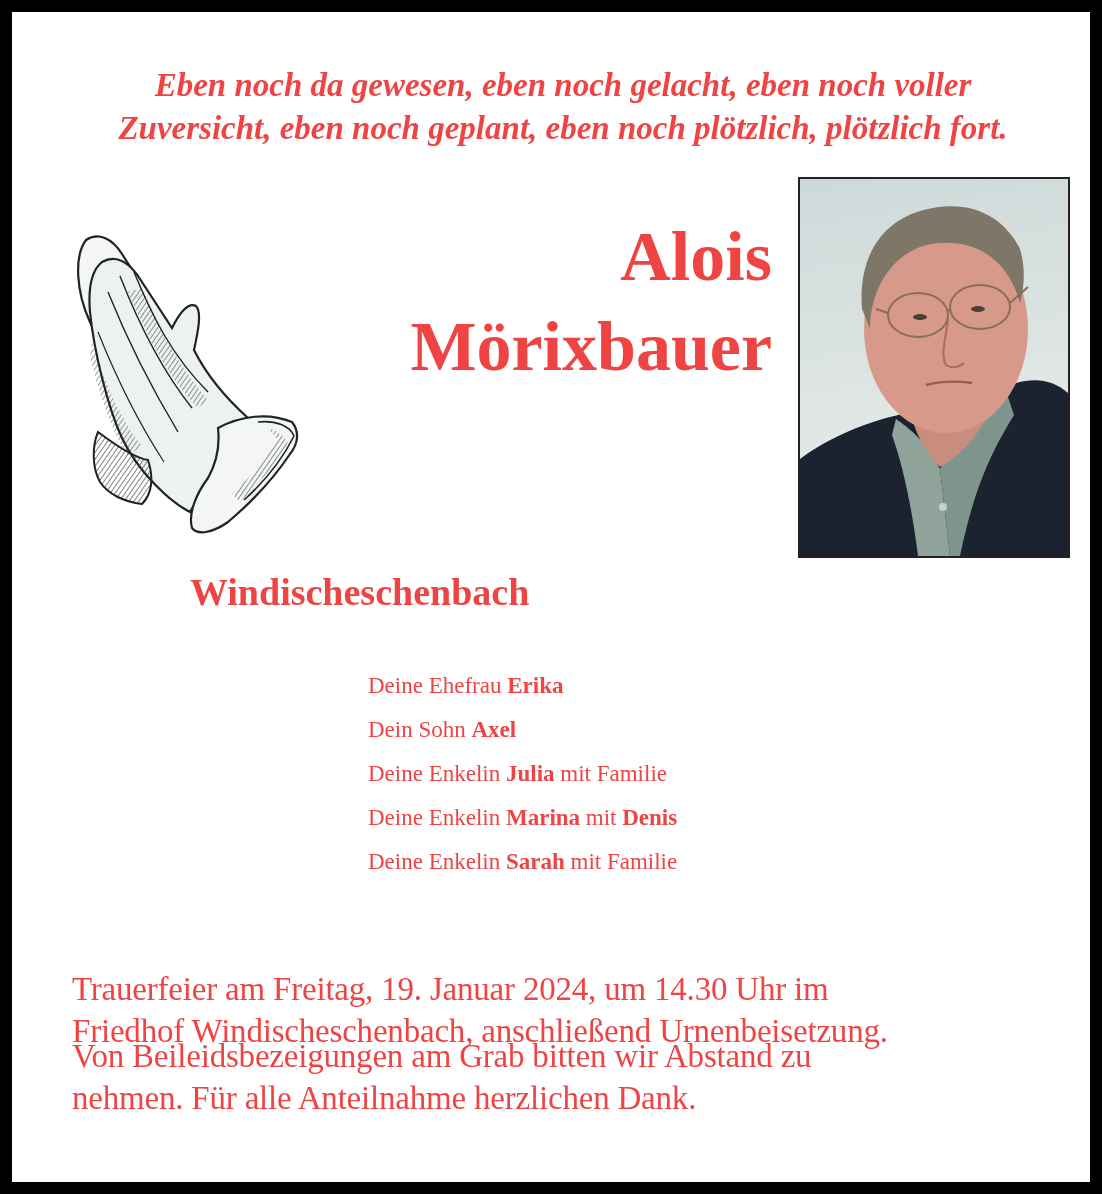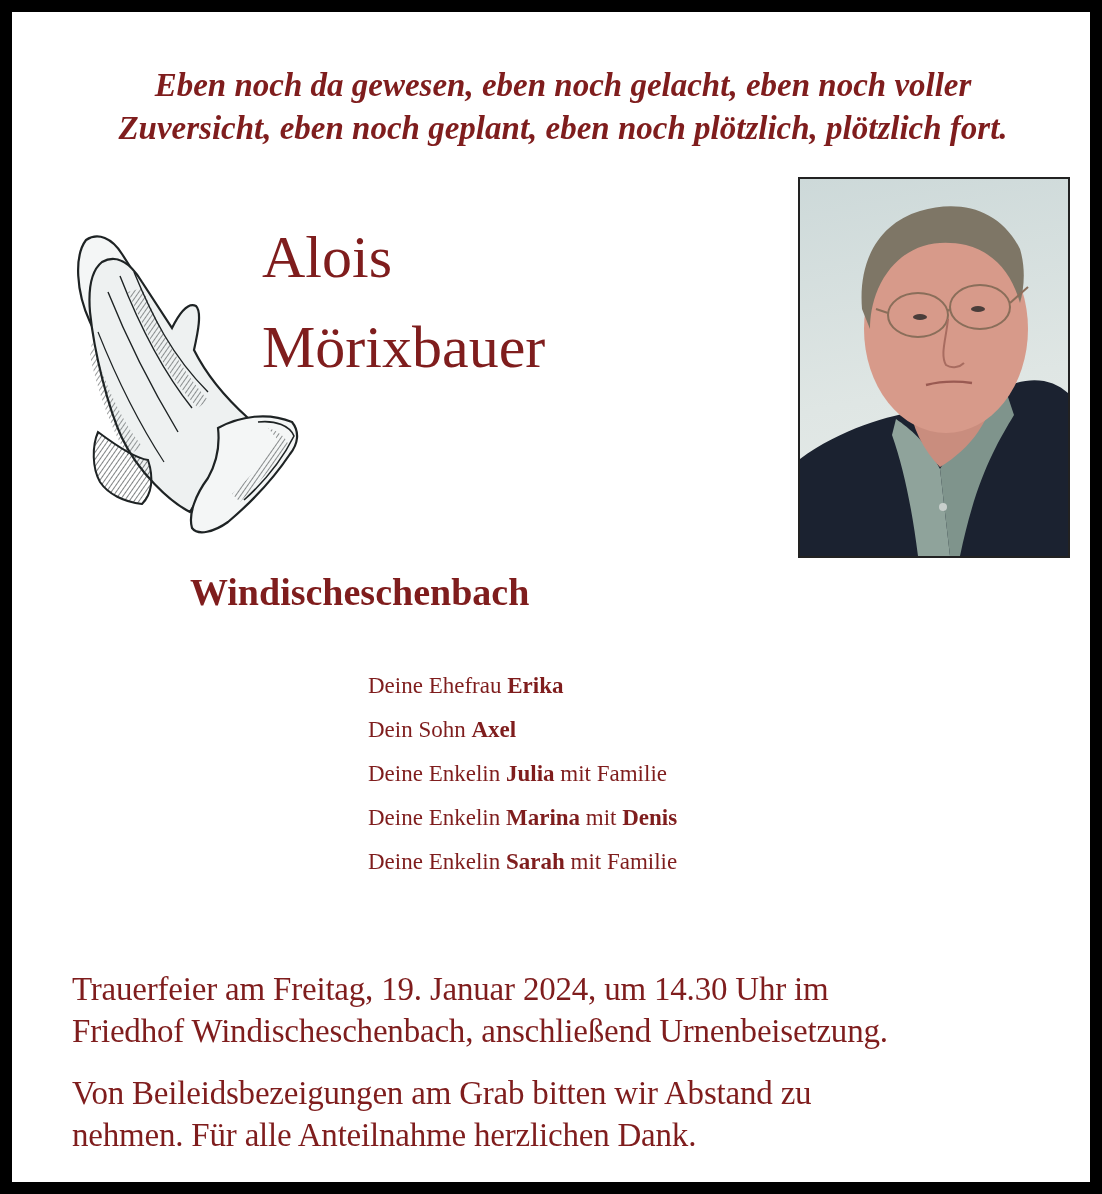--- a/index.html
+++ b/index.html
@@ -1,29 +1,29 @@
 <!DOCTYPE html>
 <html><head>
   <meta charset="utf-8">
   <style>
     html, body { margin: 0; padding: 0; background: #ffffff; }
     body { width: 1102px; height: 1194px; position: relative; overflow: hidden; }
     .frame {
       position: absolute; left: 0; top: 0; width: 1102px; height: 1194px;
       box-sizing: border-box; border: 12px solid #000000; background: #ffffff;
     }
-    .serif { font-family: "Liberation Serif", "DejaVu Serif", serif; color: #7f1d1d; }
+    .serif { font-family: "Liberation Serif", "DejaVu Serif", serif; color: #ef4444; }
     .motto {
       position: absolute; left: 12px; top: 52px; width: 1078px;
       text-align: center; font-style: italic; font-weight: bold;
       font-size: 33px; line-height: 43px;
     }
     .name {
       position: absolute; left: 250px; top: 200px; width: 510px;
-      text-align: left; font-weight: normal; font-size: 60px; line-height: 90px;
+      text-align: right; font-weight: bold; font-size: 70px; line-height: 90px;
     }
     .dates {
       position: absolute; left: 396px; top: 404px;
       font-size: 33px; line-height: 44px;
     }
     .dates .sym { display: inline-block; width: 26px; font-size: 28px; }
     .hands {
       position: absolute; left: 56px; top: 220px; width: 236px; height: 310px;
     }
     .photo {
@@ -39,21 +39,21 @@
       position: absolute; left: 356px; top: 652px;
       font-size: 23px; line-height: 44px;
     }
     .mourners .row { white-space: nowrap; }
     .mourners b { font-weight: bold; }
     .notice {
       position: absolute; left: 60px; width: 1010px;
       font-size: 33px; line-height: 42px; letter-spacing: -0.2px;
     }
     .notice.n1 { top: 956px; }
-    .notice.n2 { top: 1060px; }
+    .notice.n2 { top: 1023px; }
   </style>
 </head>
 <body>
 
 <div class="frame">
 
   <div class="motto serif">
     <div>Eben noch da gewesen, eben noch gelacht, eben noch voller</div>
     <div>Zuversicht, eben noch geplant, eben noch plötzlich, plötzlich fort.</div>
   </div>

